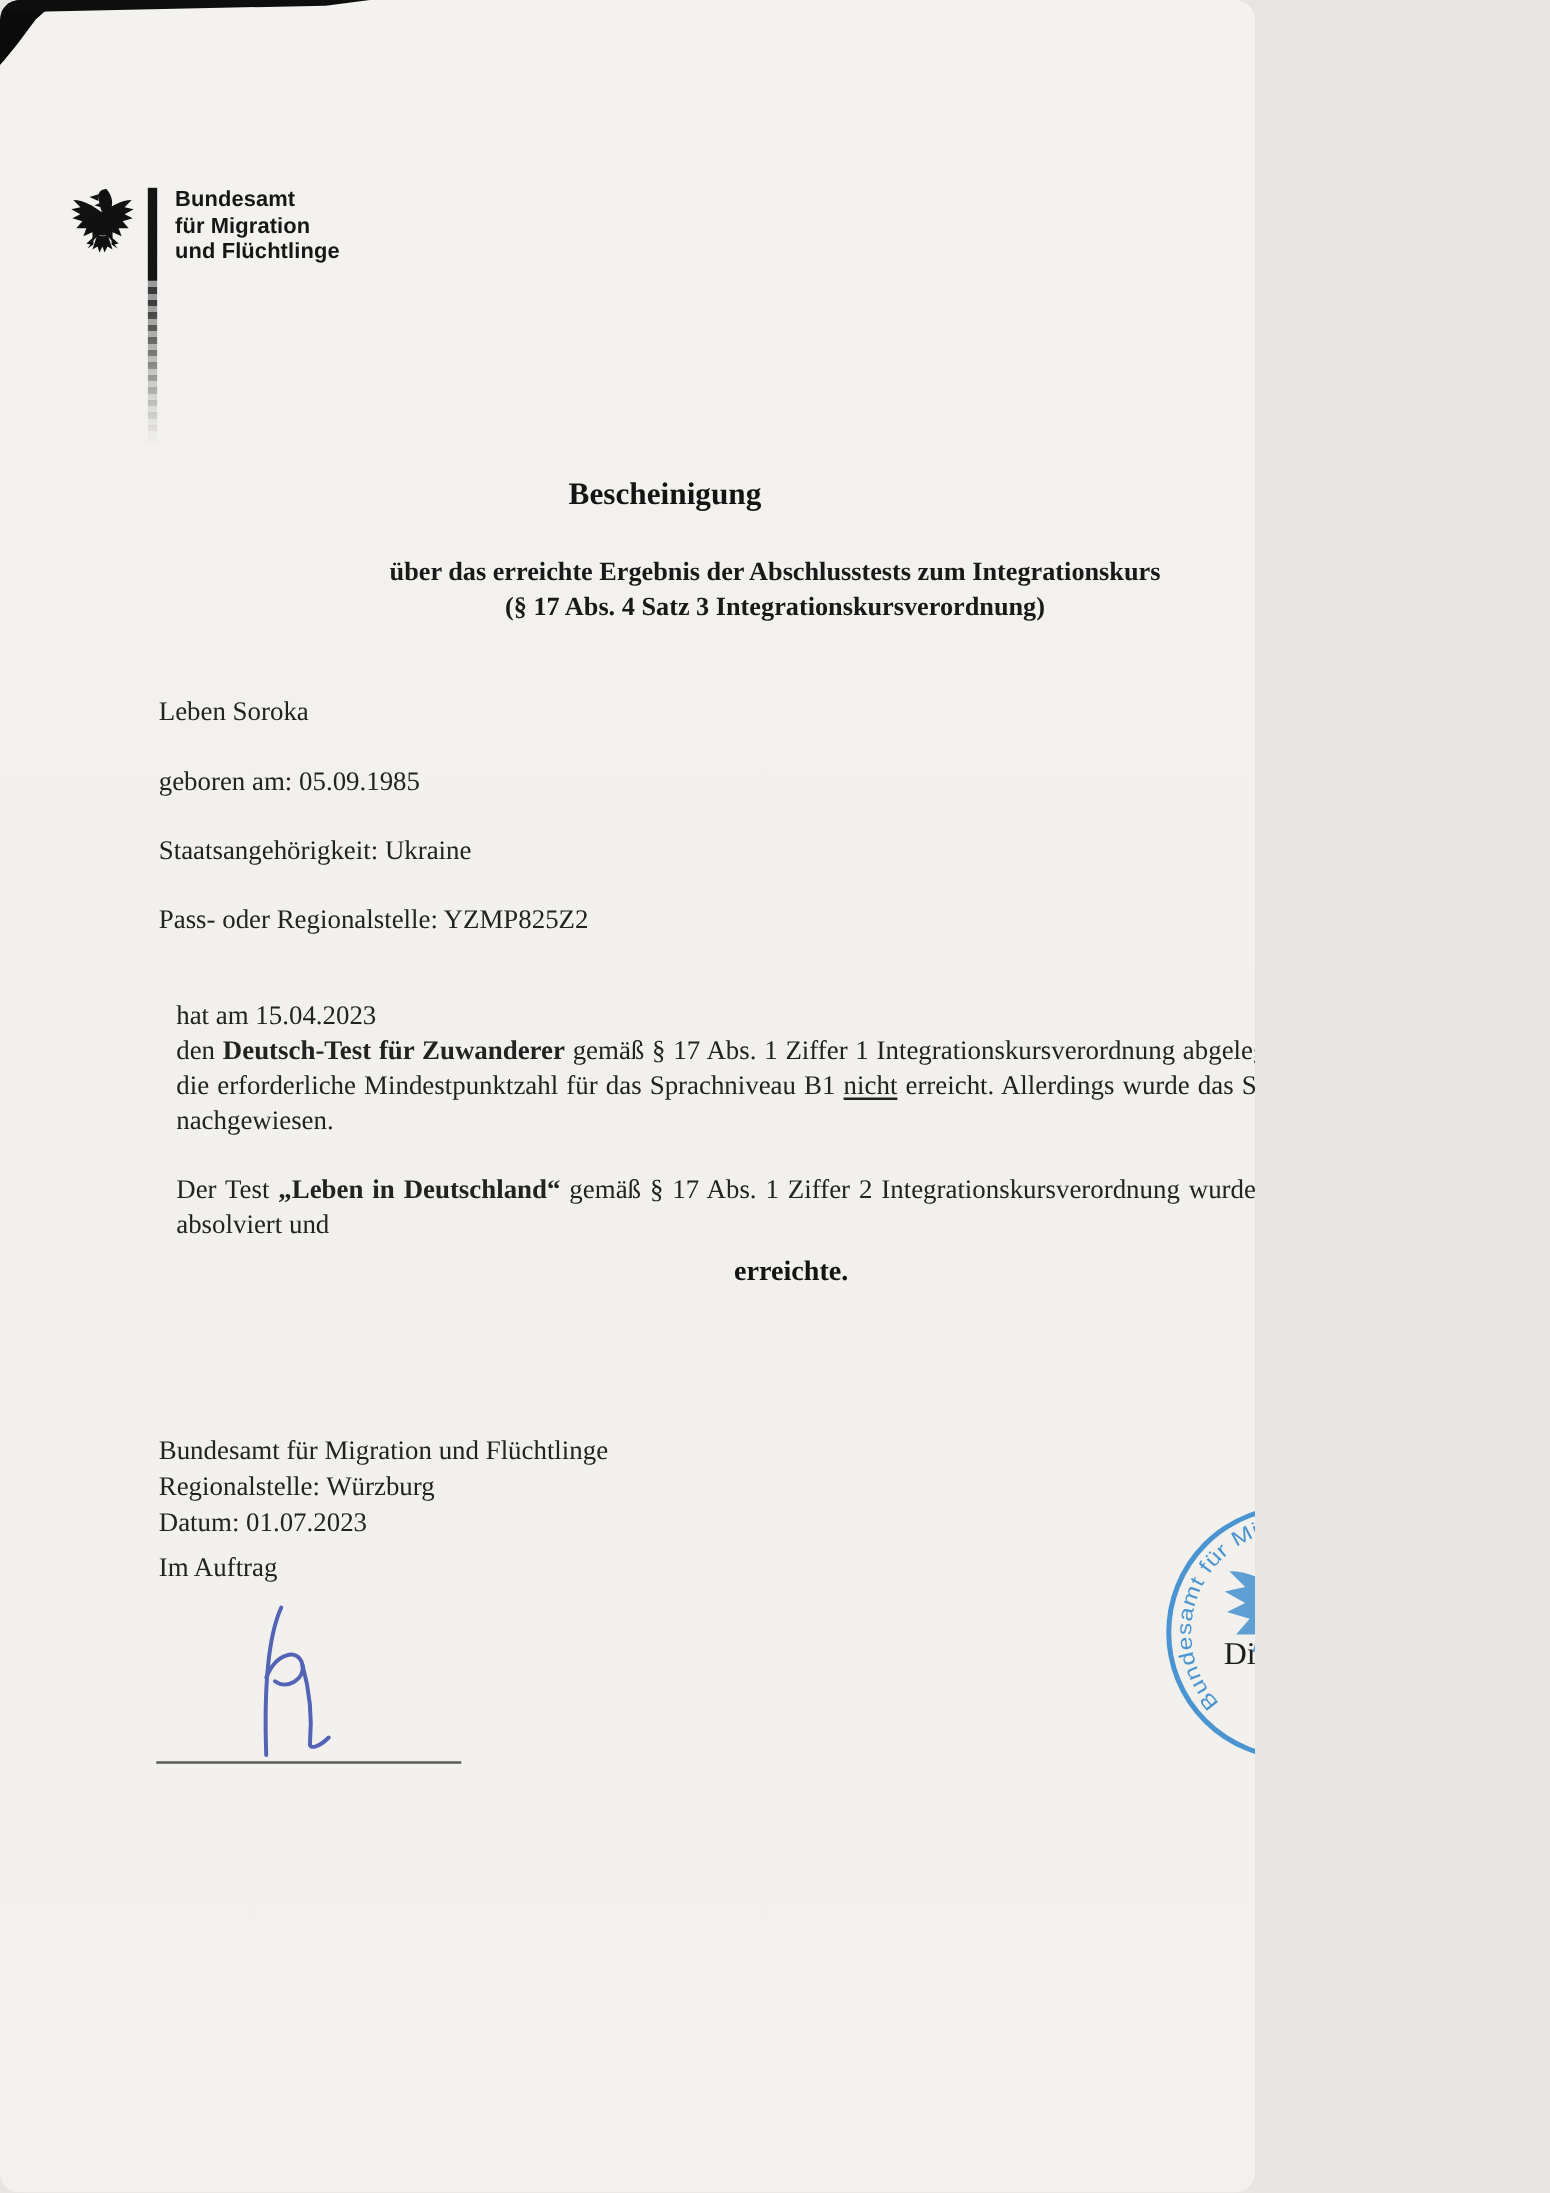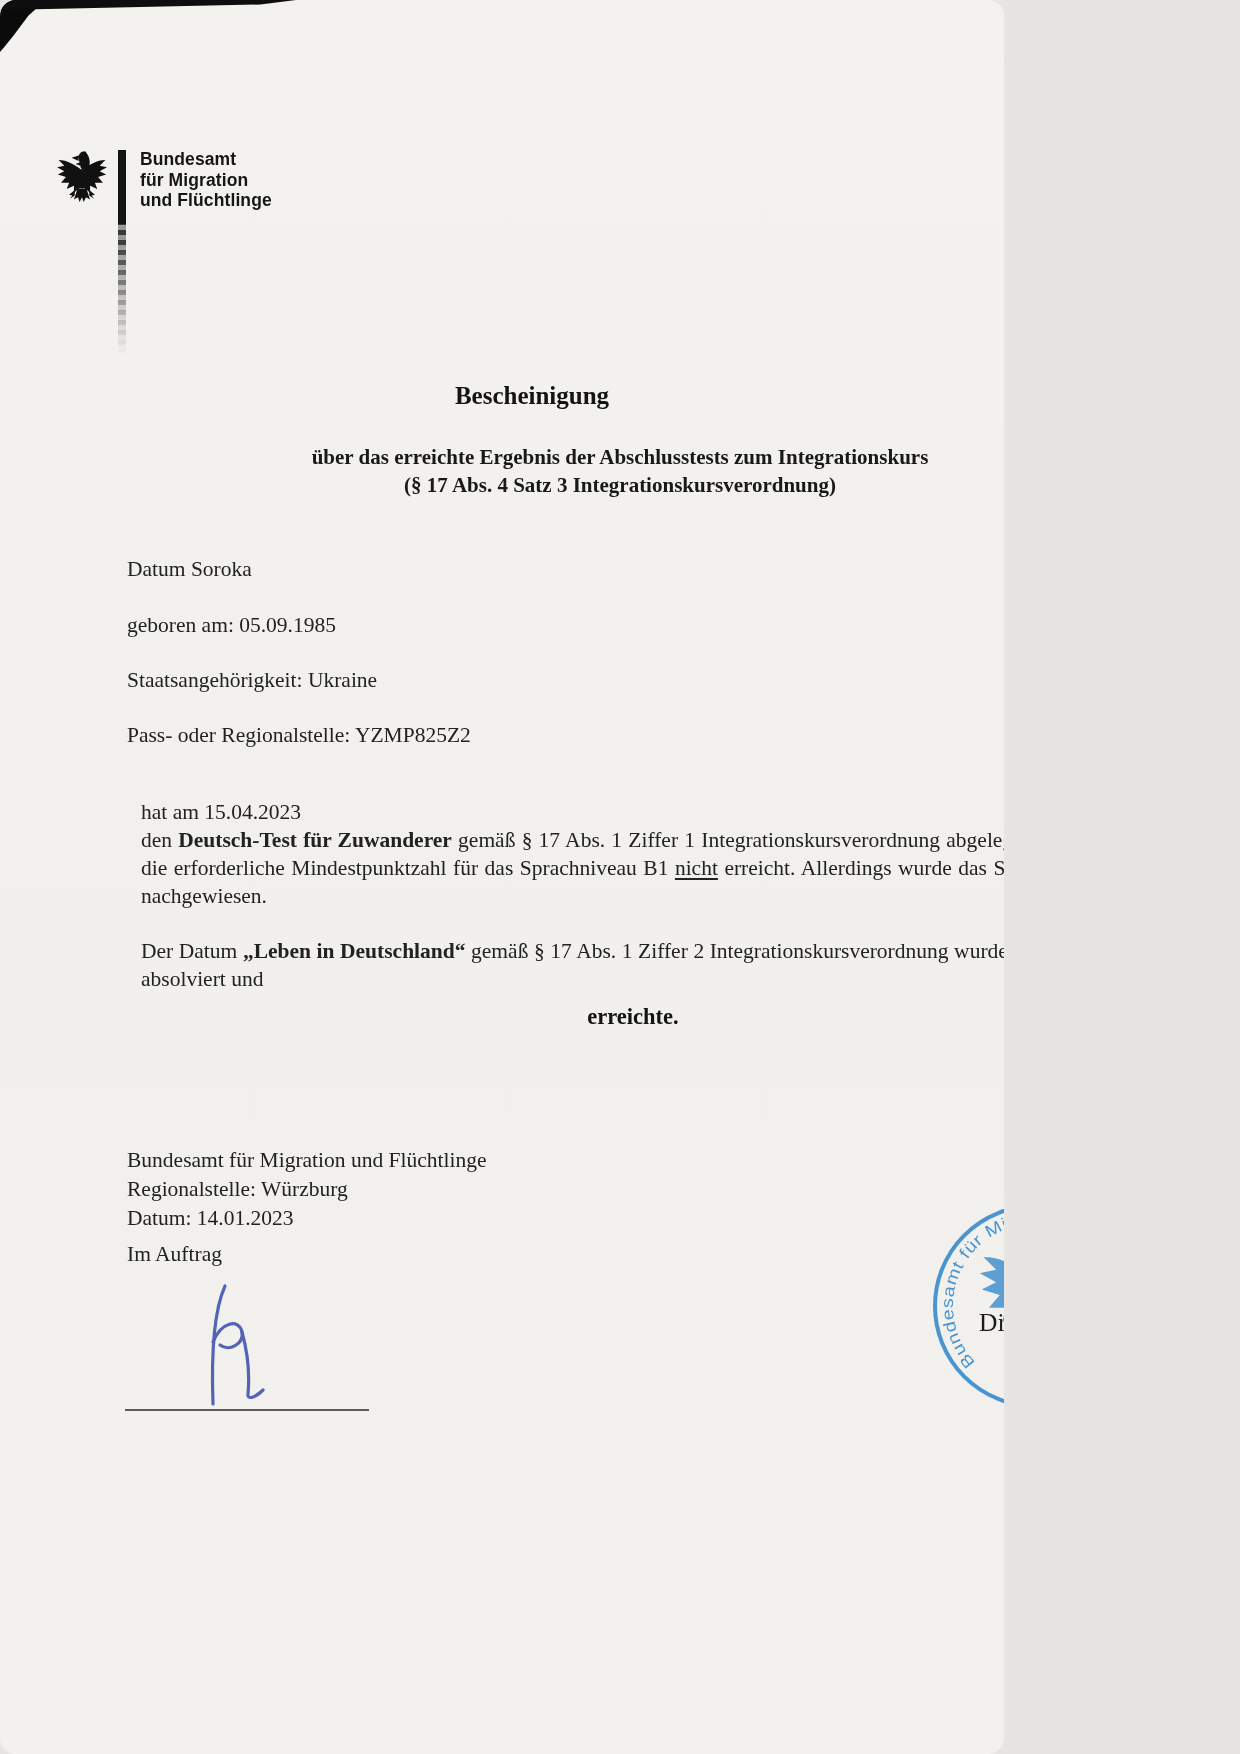--- a/index.html
+++ b/index.html
@@ -110,39 +110,39 @@
   <div class="logo-text">
     <div>Bundesamt</div>
     <div>für Migration</div>
     <div>und Flüchtlinge</div>
   </div>
 
   <div class="doc-title">Bescheinigung</div>
   <div class="subtitle1">über das erreichte Ergebnis der Abschlusstests zum Integrationskurs</div>
   <div class="subtitle2">(§ 17 Abs. 4 Satz 3 Integrationskursverordnung)</div>
 
-  <div class="line" style="top:557px">Datum Soroka</div>
+  <div class="line" style="top:557px">Leben Soroka</div>
   <div class="line" style="top:613px">geboren am: 05.09.1985</div>
   <div class="line" style="top:668px">Staatsangehörigkeit: Ukraine</div>
   <div class="line" style="top:723px">Pass- oder Regionalstelle: YZMP825Z2</div>
 
   <p class="para" style="top:784px">
     <span>hat am 15.04.2023</span><br>
     <span>den </span><b>Deutsch-Test für Zuwanderer</b><span> gemäß § 17 Abs. 1 Ziffer 1 Integrationskursverordnung abgelegt. Dabei wurde die erforderliche Mindestpunktzahl für das Sprachniveau B1 </span><u>nicht</u><span> erreicht. Allerdings wurde das Sprachniveau A2 nachgewiesen.</span>
   </p>
 
   <p class="para" style="top:923px">
-    <span>Der Datum </span><b>„Leben in Deutschland“</b><span> gemäß § 17 Abs. 1 Ziffer 2 Integrationskursverordnung wurde am 02.06.2023 absolviert und</span>
+    <span>Der Test </span><b>„Leben in Deutschland“</b><span> gemäß § 17 Abs. 1 Ziffer 2 Integrationskursverordnung wurde am 02.06.2023 absolviert und</span>
   </p>
 
   <div class="result">erreichte.</div>
 
   <div class="line" style="top:1148px">Bundesamt für Migration und Flüchtlinge</div>
   <div class="line" style="top:1177px">Regionalstelle: Würzburg</div>
-  <div class="line" style="top:1206px">Datum: 14.01.2023</div>
+  <div class="line" style="top:1206px">Datum: 01.07.2023</div>
   <div class="line" style="top:1242px">Im Auftrag</div>
 
   <svg class="signature" viewBox="0 0 150 132">
     <g fill="none" stroke="currentColor" stroke-width="3.2" stroke-linecap="round">
       <path d="M60 8 C50 30 46 70 48 126"></path>
       <path d="M48 64 C56 44 74 40 77 54 C79 66 64 74 55 67"></path>
       <path d="M77 54 C82 72 85 94 83 116 C82 122 90 120 98 112"></path>
     </g>
   </svg>
   <div class="signature-rule"></div>

